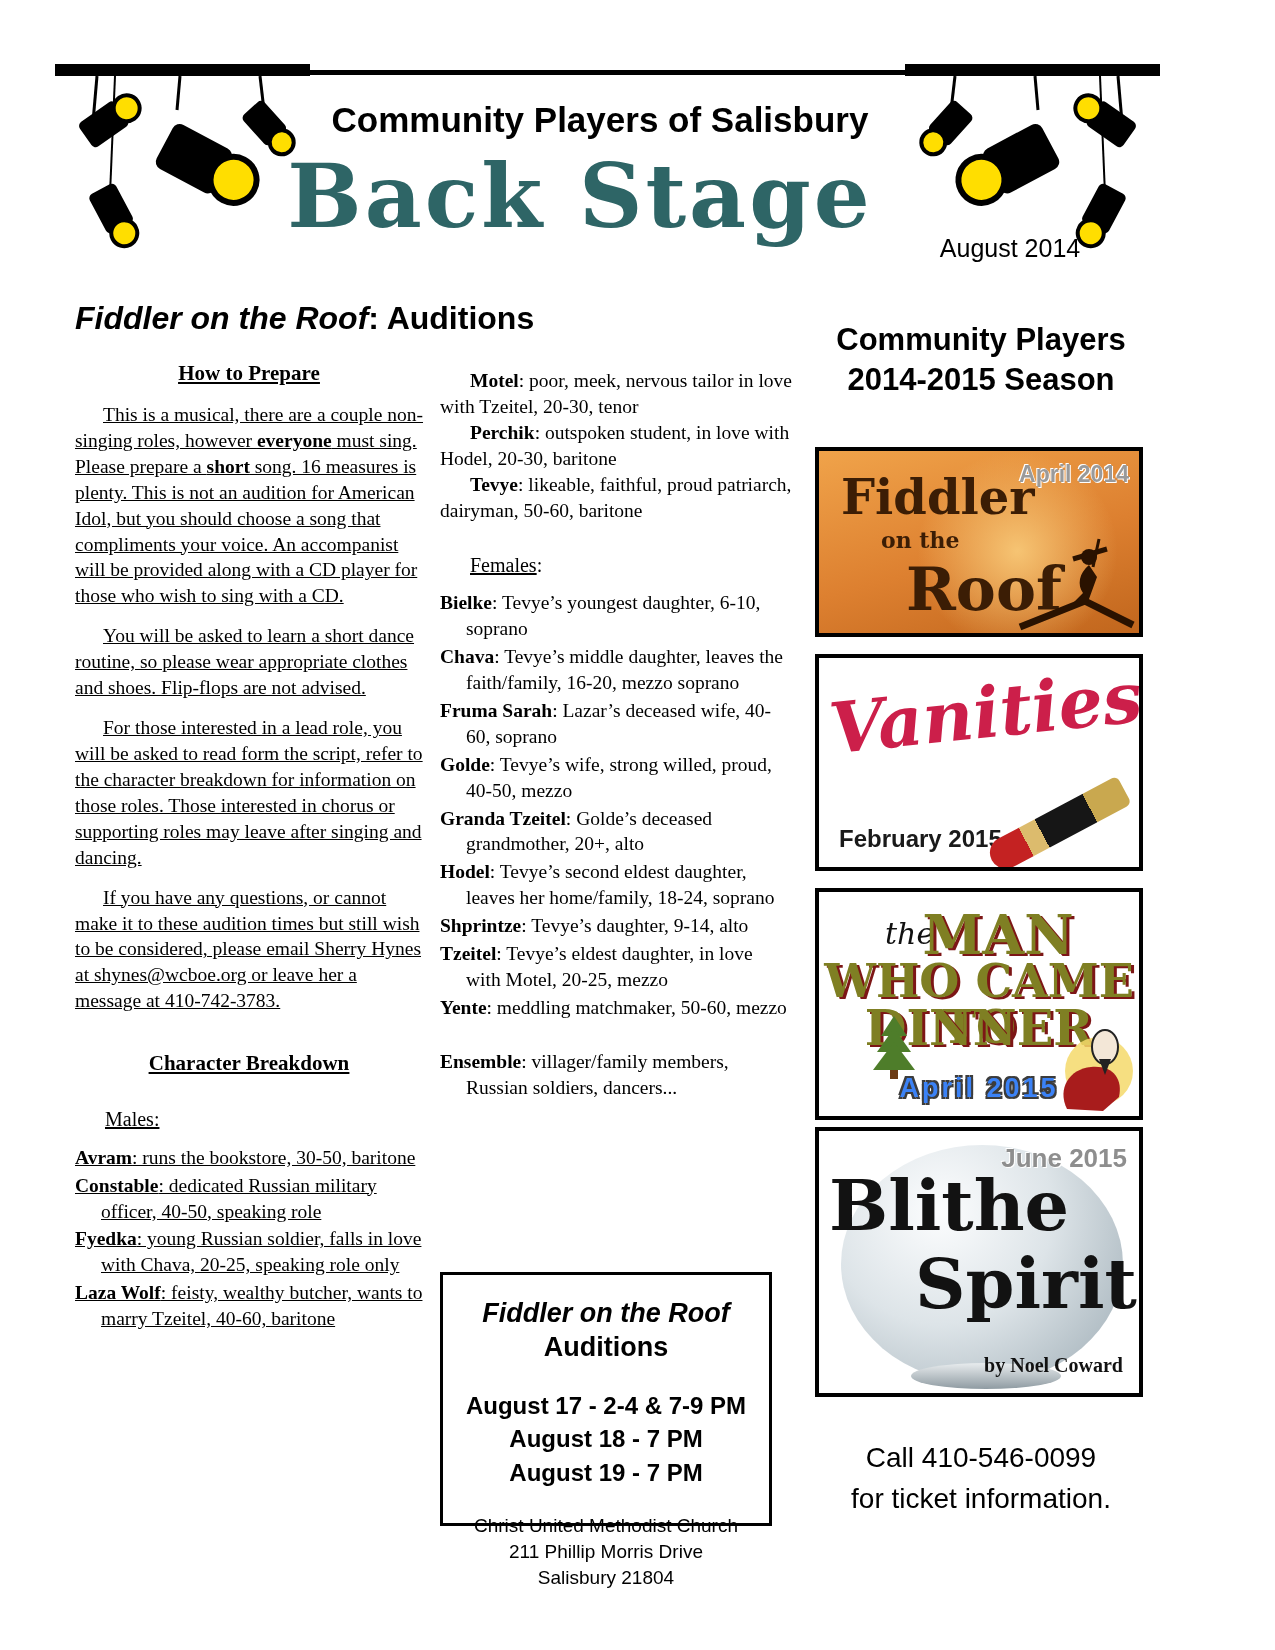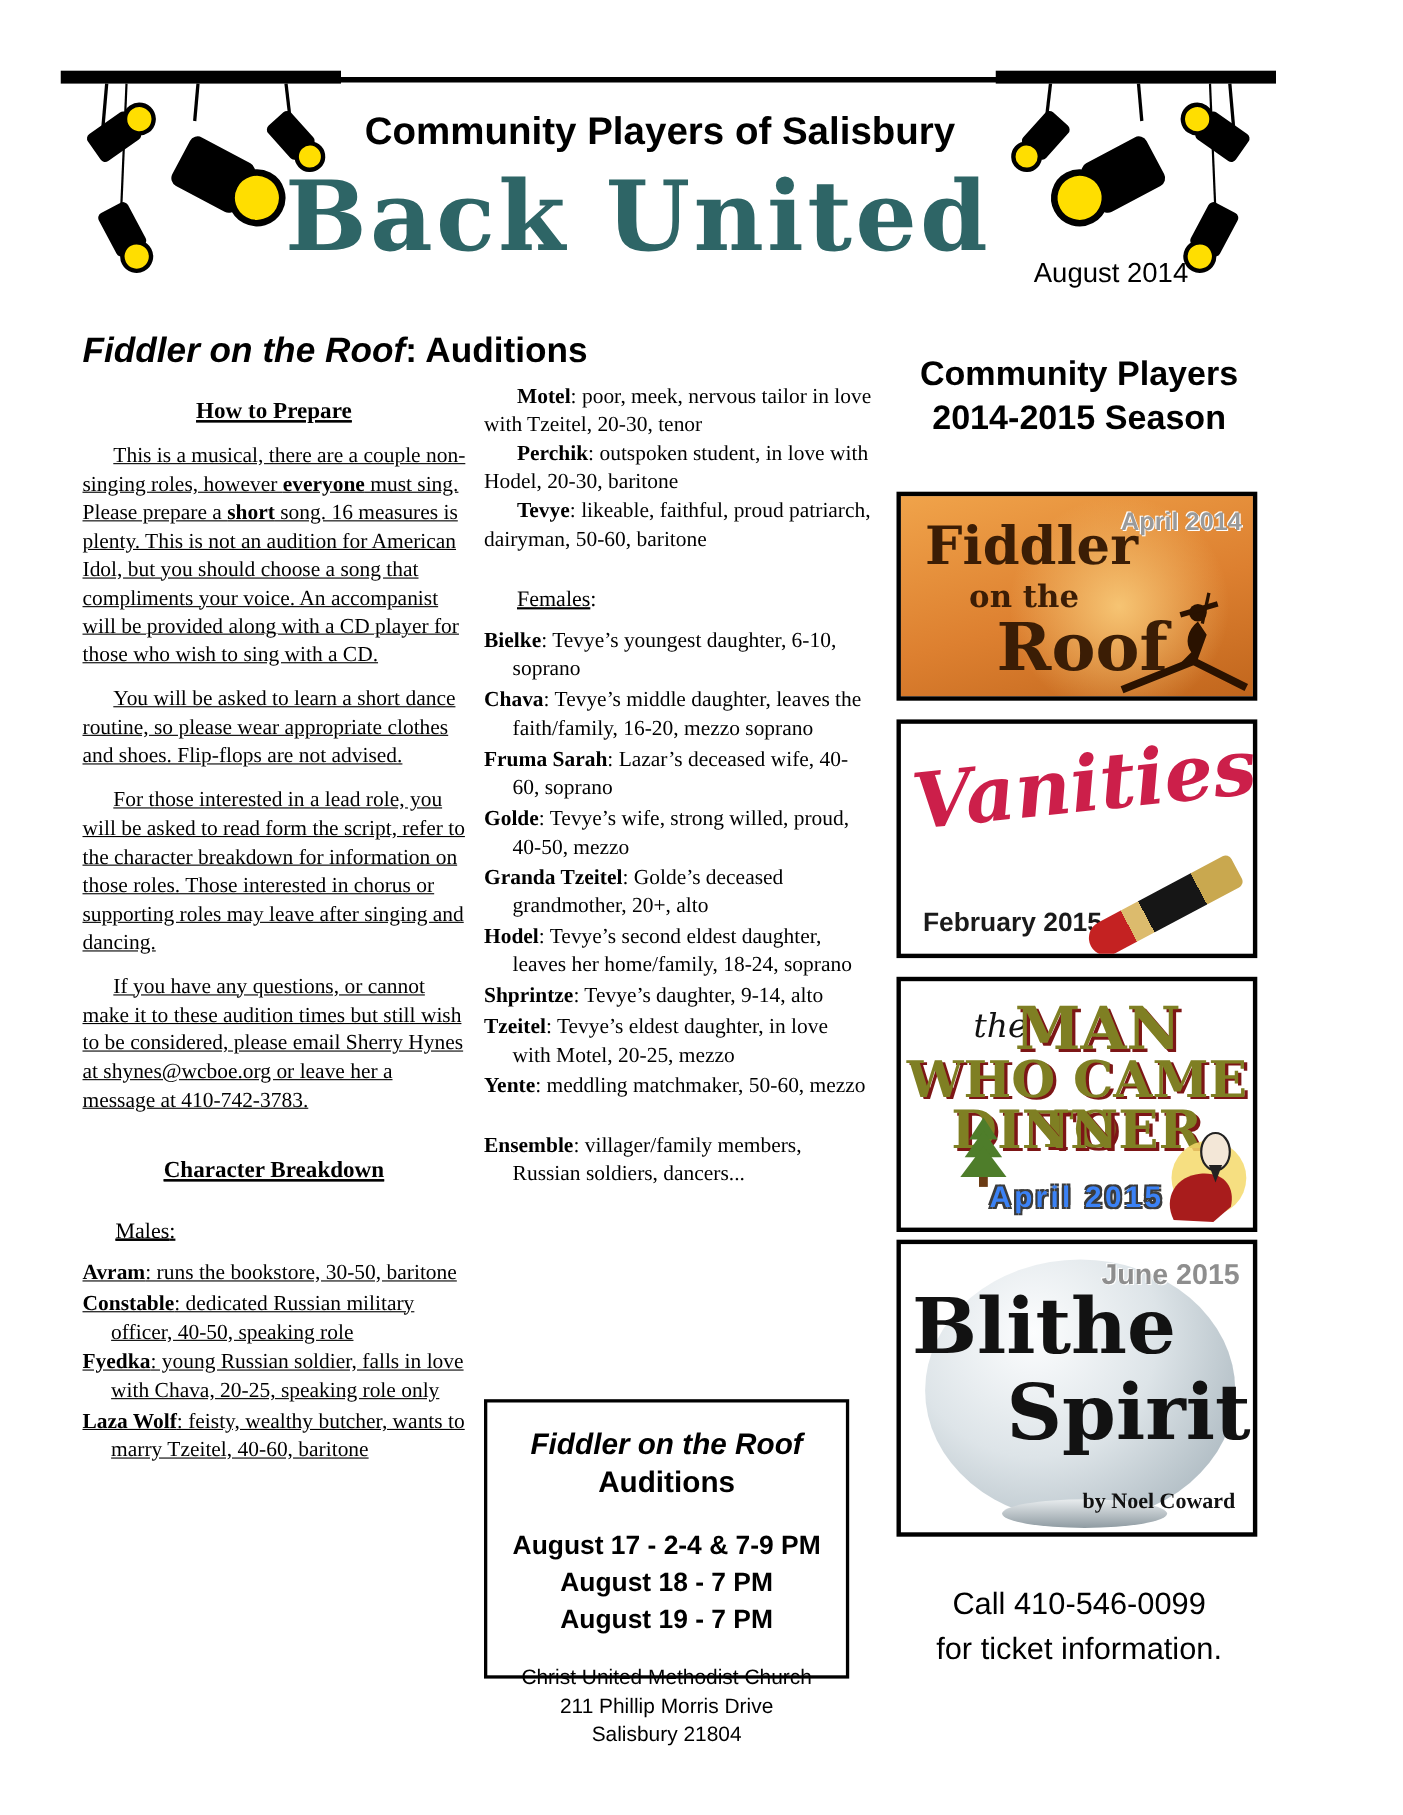--- a/index.html
+++ b/index.html
@@ -19,21 +19,21 @@
   .issue-date{position:absolute;left:925px;top:234px;width:170px;text-align:center;
              font-family:"Liberation Sans",sans-serif;font-size:25px;}
 
   
   .article-title{position:absolute;left:75px;top:300px;width:700px;text-align:left;
              font-family:"Liberation Sans",sans-serif;font-weight:bold;font-size:32px;}
   .article-title .it{font-style:italic;}
 
   .col{font-size:19.5px;line-height:1.33;}
   .col-left{position:absolute;left:75px;top:360px;width:348px;text-decoration:underline;}
-  .col-mid{position:absolute;left:440px;top:348px;width:352px;}
+  .col-mid{position:absolute;left:440px;top:368px;width:352px;}
 
   .sec-heading{text-align:center;font-weight:bold;font-size:21px;text-decoration:underline;margin:0 0 10px 0;}
   .col-left p{margin:14px 0;text-indent:28px;}
   .breakdown-heading{margin-top:36px;}
   .group-label{margin:28px 0 12px 30px;font-size:20px;}
   .group-label .u{text-decoration:underline;}
 
   ul.char-list{list-style:none;margin:0;padding:0;}
   ul.char-list li{padding-left:26px;text-indent:-26px;margin:0 0 2px 0;}
   ul.char-list b{font-weight:bold;}
@@ -51,21 +51,21 @@
 
   
   .season-heading{position:absolute;left:815px;top:320px;width:332px;text-align:center;
                   font-family:"Liberation Sans",sans-serif;font-weight:bold;font-size:31px;line-height:1.3;}
   .poster{position:absolute;left:815px;width:328px;border:4px solid #000;box-sizing:border-box;overflow:hidden;background:#fff;}
   .poster-fiddler{top:447px;height:190px;background:
       radial-gradient(circle at 62% 55%, #f6c473 0%, rgba(246,196,115,0) 45%),
       linear-gradient(165deg,#f0a34a 0%,#dd8030 55%,#c1661d 100%);}
   .pf-line{position:absolute;color:#3b1d05;font-family:"DejaVu Serif",serif;font-weight:bold;line-height:1;}
   .pf-1{left:22px;top:22px;font-size:48px;}
-  .pf-2{left:62px;top:78px;font-size:28px;}
+  .pf-2{left:62px;top:78px;font-size:22px;}
   .pf-3{left:87px;top:108px;font-size:60px;}
   .poster-date{position:absolute;font-family:"Liberation Sans",sans-serif;font-weight:bold;color:#8e8e8e;
                text-shadow:1px 1px 0 #fff,-1px -1px 0 #fff;}
   .pf-date{right:10px;top:10px;font-size:23px;color:#9a9a9a;}
   .fiddler-sil{position:absolute;right:4px;bottom:2px;}
 
   .poster-vanities{top:654px;height:217px;}
   .vanities-title{position:absolute;left:10px;top:14px;width:300px;text-align:center;
       font-family:"DejaVu Serif",serif;font-style:italic;font-weight:bold;font-size:70px;
       color:#cc1f4a;transform:rotate(-6deg);}
@@ -151,21 +151,21 @@
       <rect x="-24" y="-14" width="40" height="28" rx="5" fill="#000"></rect>
       <circle cx="22" cy="0" r="12" fill="#ffde00" stroke="#000" stroke-width="4"></circle>
     </g>
     <g transform="translate(58,148) rotate(62)">
       <rect x="-26" y="-15" width="44" height="30" rx="5" fill="#000"></rect>
       <circle cx="24" cy="0" r="13" fill="#ffde00" stroke="#000" stroke-width="4"></circle>
     </g>
   </svg>
 
   <div class="org-title">Community Players of Salisbury</div>
-  <div class="newsletter-title">Back United</div>
+  <div class="newsletter-title">Back Stage</div>
   <div class="issue-date">August 2014</div>
 
   <div class="article-title">
     <span class="it">Fiddler on the Roof</span><span>: Auditions</span>
   </div>
 
   <div class="col col-left">
     <div class="sec-heading">How to Prepare</div>
     <p><span>This is a musical, there are a couple non-singing roles, however </span><b>everyone</b><span> must sing. Please prepare a </span><b>short</b><span> song. 16 measures is plenty. This is not an audition for American Idol, but you should choose a song that compliments your voice. An accompanist will be  provided along with a CD player for those who wish to sing with a CD.</span></p>
     <p>You will be asked to learn a short dance routine, so please wear appropriate clothes and shoes. Flip-flops are not advised.</p>

